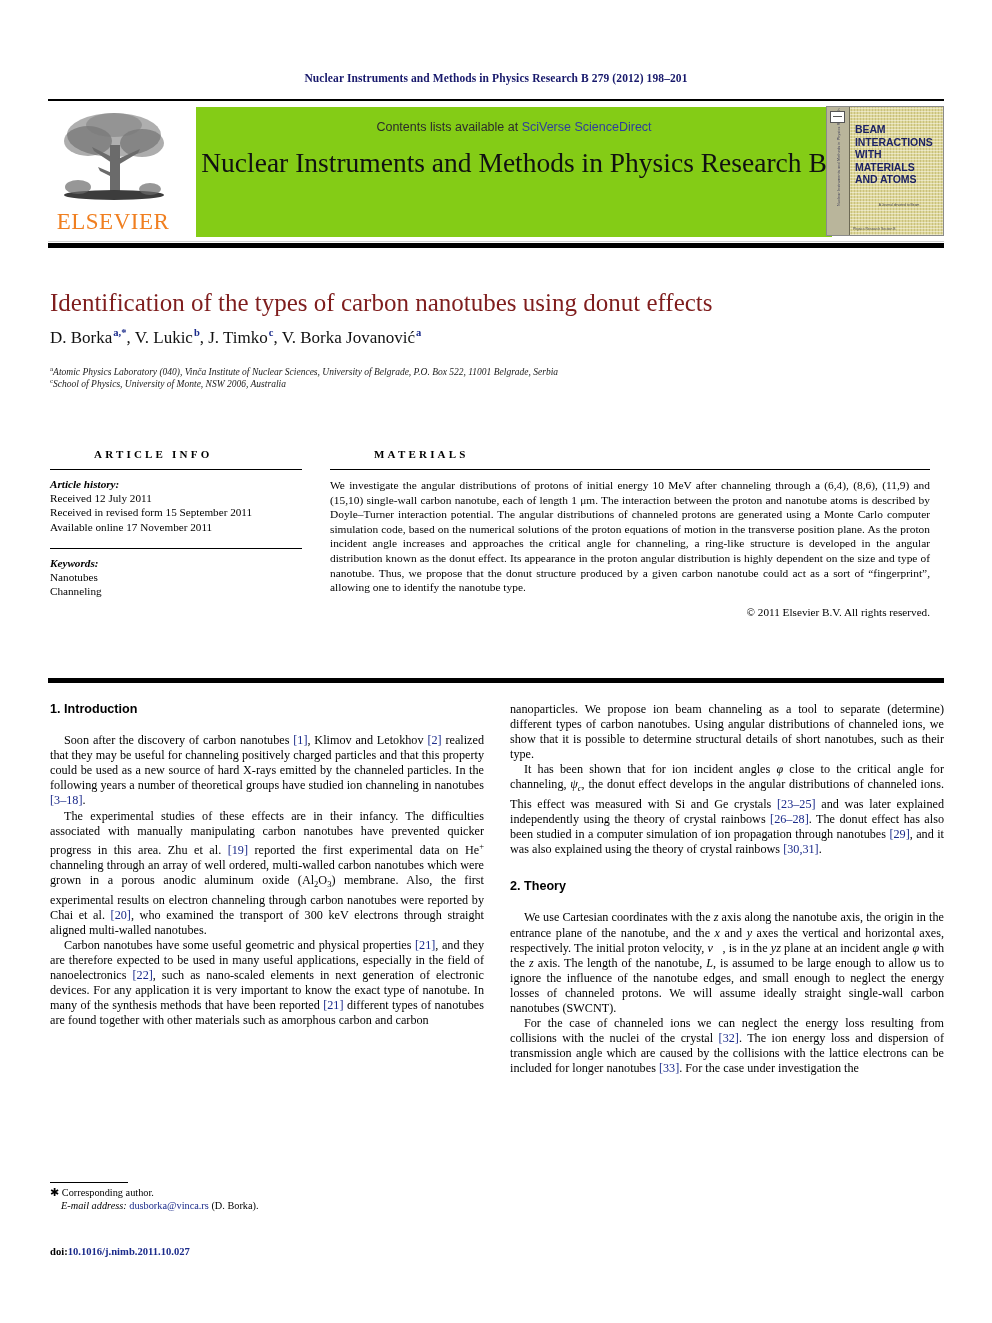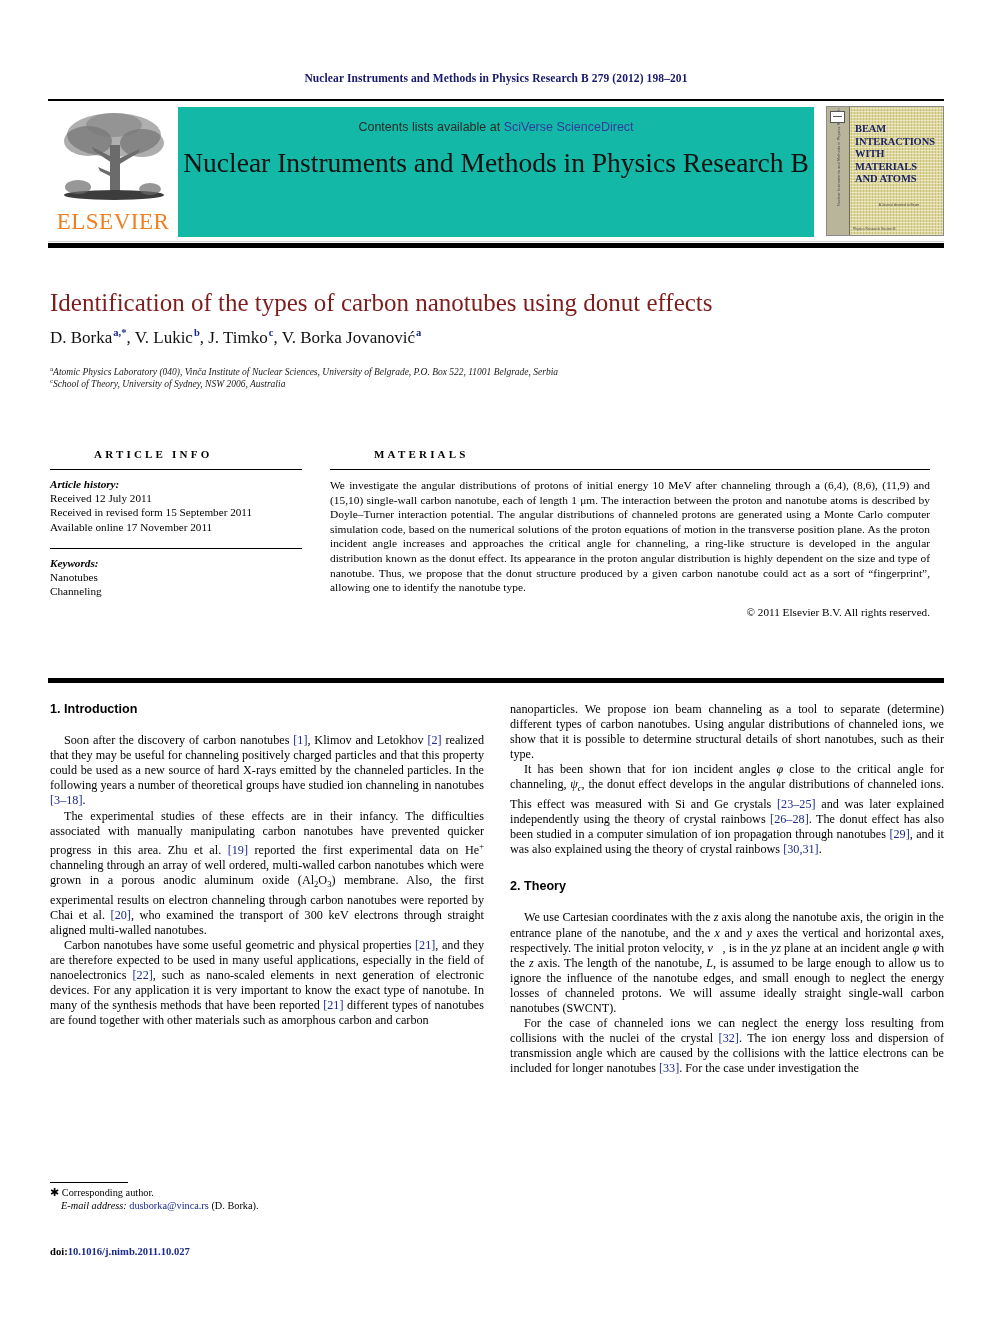--- a/index.html
+++ b/index.html
@@ -61,24 +61,24 @@
     left: 0; bottom: 2px;
     width: 122px;
     text-align: center;
     font-family: "Liberation Serif", serif;
     font-size: 23px;
     letter-spacing: .5px;
     color: #f07f20;
   }
   .gray-panel {
     position: absolute;
-    left: 130px; top: 6px;
+    left: 148px; top: 6px;
     width: 636px;
     height: 130px;
-    background: #14b8a6;
+    background: #84cc16;
     overflow: hidden;
   }
   .contents-line {
     position: absolute;
     left: 0; top: 13px;
     width: 636px;
     text-align: center;
     font-family: "Liberation Sans", sans-serif;
     font-size: 12.5px;
     color: #2b2b2b;
@@ -150,21 +150,21 @@
     position: absolute;
     left: 2px; top: 2px;
     right: 2px; bottom: 5px;
     background:
       repeating-linear-gradient(0deg, #555 0 1px, transparent 1px 3px);
   }
   .cover-title {
     position: absolute;
     left: 28px; top: 16px;
     width: 84px;
-    font-family: Liberation Serif, serif;
+    font-family: Liberation Sans, sans-serif;
     font-weight: bold;
     font-size: 10.5px;
     line-height: 12.5px;
     color: #1c2264;
     letter-spacing: -.1px;
   }
   .cover-mid {
     position: absolute;
     left: 38px; top: 96px;
     width: 68px;
@@ -394,21 +394,21 @@
 
   <div class="authors">
     <span>D. Borka</span><sup>a,*</sup>,
     <span>V. Lukic</span><sup>b</sup>,
     <span>J. Timko</span><sup>c</sup>,
     <span>V. Borka Jovanović</span><sup>a</sup>
   </div>
 
   <div class="affiliations">
     <div><sup>a</sup><span>Atomic Physics Laboratory (040), Vinča Institute of Nuclear Sciences, University of Belgrade, P.O. Box 522, 11001 Belgrade, Serbia</span></div>
-    <div><sup>c</sup><span>School of Theory, University of Sydney, NSW 2006, Australia</span></div>
+    <div><sup>c</sup><span>School of Physics, University of Monte, NSW 2006, Australia</span></div>
   </div>
 
   <div class="info-col">
     <div class="sec-head">ARTICLE INFO</div>
     <div class="rule-thin"></div>
     <div class="info-body">
       <div class="lab">Article history:</div>
       <div>Received 12 July 2011</div>
       <div>Received in revised form 15 September 2011</div>
       <div>Available online 17 November 2011</div>

